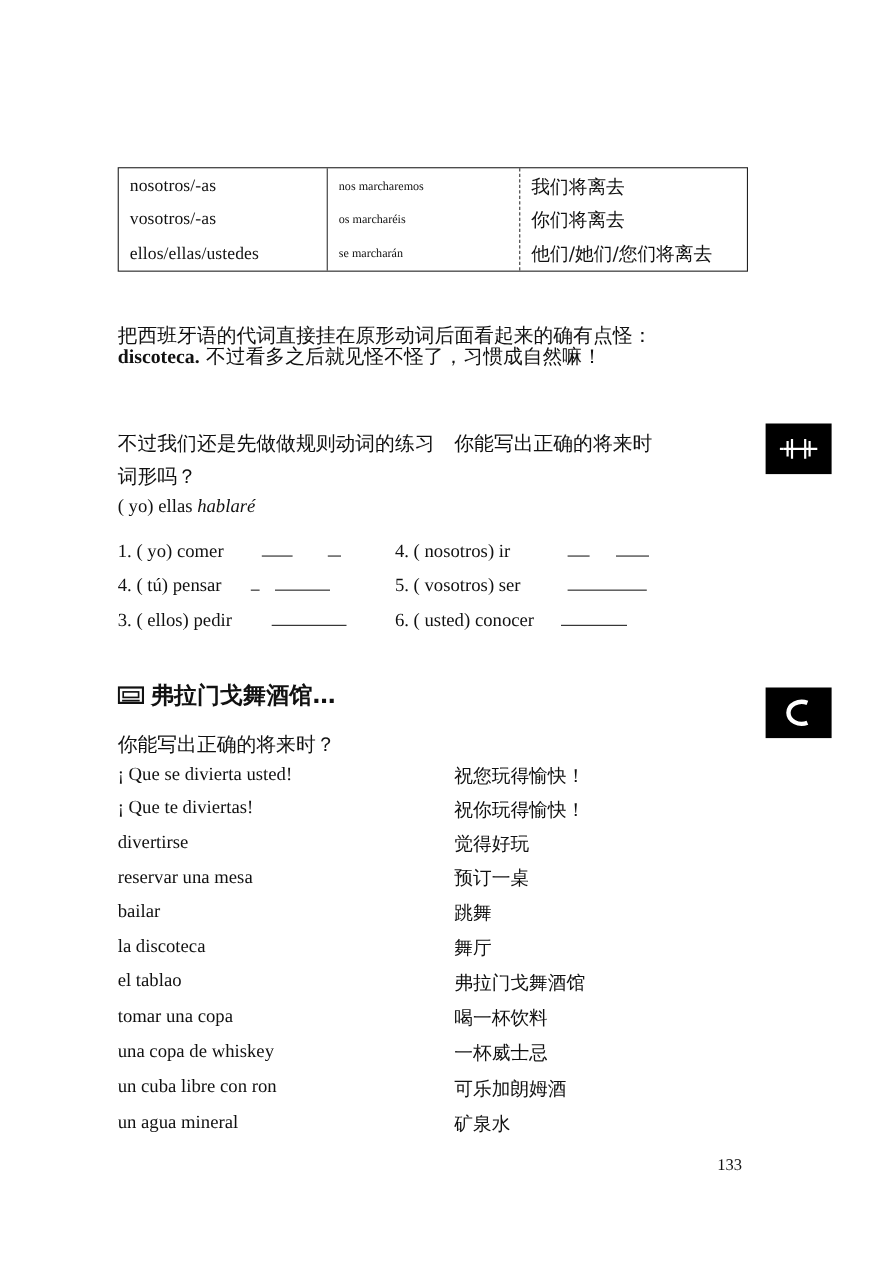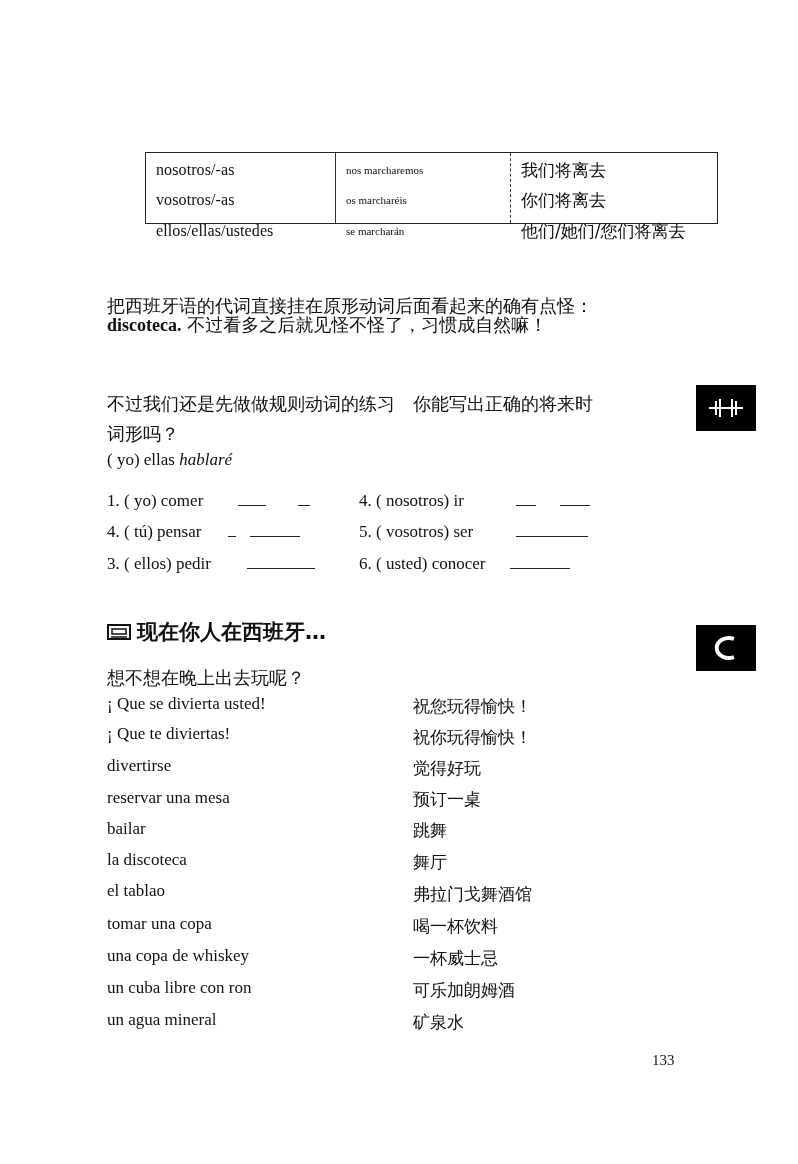--- a/index.html
+++ b/index.html
@@ -15,24 +15,23 @@
       color: #111111;
       font-family: "Liberation Serif", "DejaVu Serif", serif;
     }
 
     
     .conj-table {
       position: absolute;
       left: 107px;
       top: 152px;
       width: 573px;
-      height: 72px;
+      height: 95px;
       border: 1.5px solid #222;
       box-sizing: border-box;
-      margin-left: 38px;
     }
     .conj-col {
       position: absolute;
       top: 0;
       bottom: 0;
       box-sizing: border-box;
     }
     .conj-col.c1 { left: 0; width: 190px; border-right: 1px solid #333; }
     .conj-col.c2 { left: 190px; width: 175px; border-right: 1px dashed #333; }
     .conj-col.c3 { left: 365px; right: 0; }
@@ -191,23 +190,23 @@
   <span>6. ( usted)  conocer</span>
   <span class="blank" style="width:60px; margin-left:20px"></span>
 </div>
 
 <div class="section-head">
   <svg width="24" height="18" viewBox="0 0 24 18">
     <rect x="1" y="2" width="22" height="14" fill="none" stroke="#111" stroke-width="2"></rect>
     <rect x="5" y="6" width="14" height="5" fill="none" stroke="#111" stroke-width="1.5"></rect>
     <line x1="4" y1="14" x2="20" y2="14" stroke="#111" stroke-width="1.5"></line>
   </svg>
-  <span>现在你人在西班牙…</span>
-</div>
-<div class="para cn" style="top:648px; font-size:18px">想不想在晚上出去玩呢？</div>
+  <span>弗拉门戈舞酒馆…</span>
+</div>
+<div class="para cn" style="top:648px; font-size:18px">你能写出正确的将来时？</div>
 
 <div class="thumb-tab" style="top:625px; height:46px">
   <svg width="60" height="46" viewBox="0 0 60 46">
     <path d="M38 14 A12 10 0 1 0 38 32" fill="none" stroke="#fff" stroke-width="4"></path>
   </svg>
 </div>
 
 <div>
   <div class="vocab-es" style="top:693px">¡ Que se divierta usted!</div>
   <div class="vocab-cn" style="top:695px">祝您玩得愉快！</div>

